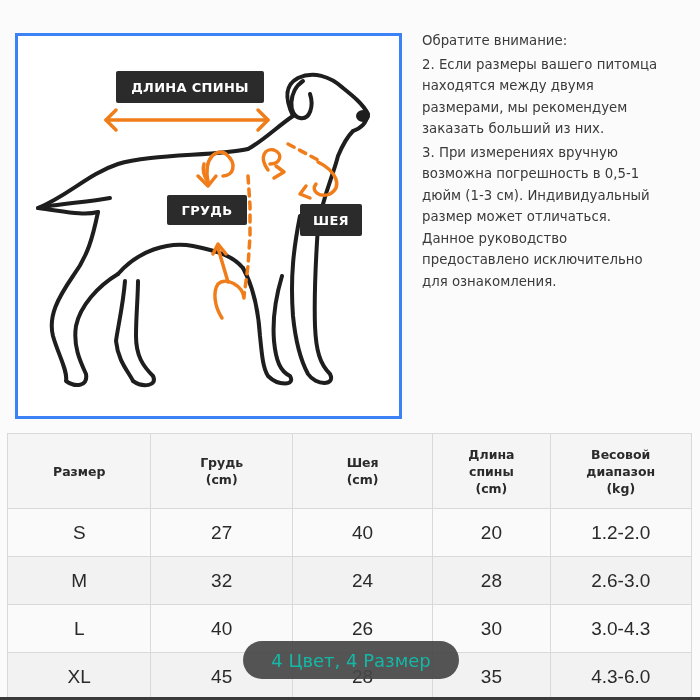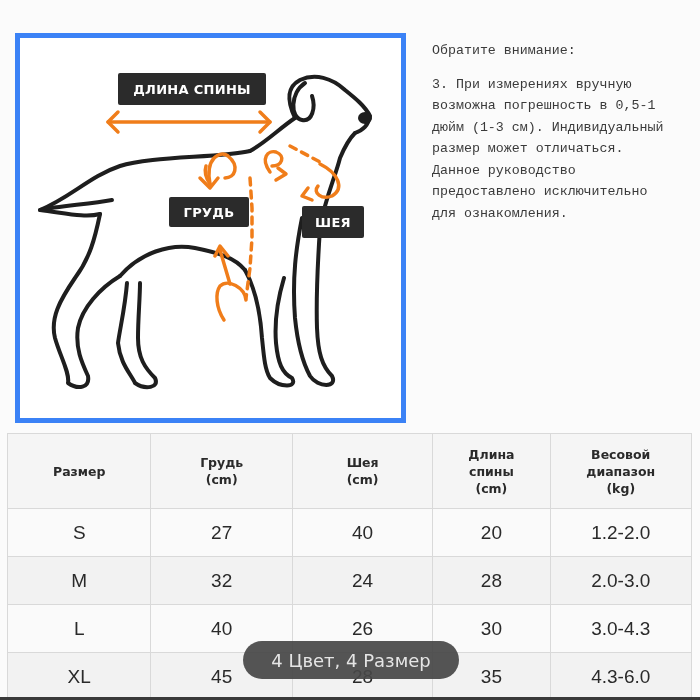--- a/index.html
+++ b/index.html
@@ -4,54 +4,54 @@
   <style>
     html, body { margin: 0; padding: 0; }
     body {
       width: 700px; height: 700px; overflow: hidden; position: relative;
       background: #fbfbfb;
       font-family: "Liberation Sans", sans-serif;
       color: #2a2a2a;
     }
     .diagram-frame {
       position: absolute; left: 15px; top: 33px; width: 381px; height: 380px;
-      border: 5px solid #3b82f6; background: #ffffff;
+      border: 3px solid #3b82f6; background: #ffffff;
     }
     .diagram-frame svg { position: absolute; left: 0; top: 0; }
     .label-box {
       position: absolute; background: #2b2b2b; color: #ffffff;
       font-family: "DejaVu Sans", sans-serif; font-weight: bold;
       font-size: 13px; display: flex; align-items: center; justify-content: center;
       border-radius: 2px; letter-spacing: 0.3px;
     }
     .notice {
       position: absolute; left: 420px; top: 28px; width: 280px;
       font-family: "DejaVu Sans", sans-serif; font-size: 13.3px; line-height: 21.5px;
       color: #3a3a3a;
     }
-    .notice p { margin: 12px; white-space: pre-line; font-family: Liberation Mono, monospace; }
+    .notice p { margin: 2px; white-space: pre-line; }
     .size-table {
       position: absolute; left: 7px; top: 433px; width: 685px;
       border-collapse: collapse; background: #f7f7f7;
     }
     .size-table th, .size-table td {
       border: 1px solid #d9d9d9; text-align: center; color: #2a2a2a;
     }
     .size-table th {
       height: 72px; font-family: "DejaVu Sans", sans-serif; font-size: 12.5px;
       font-weight: bold; line-height: 17px; background: #f5f5f5;
     }
     .size-table td {
       height: 45px; font-size: 19px; font-family: "Liberation Sans", sans-serif;
     }
     .size-table tr.row-alt td { background: #f2f2f2; }
     .size-table tr.row-plain td { background: #fafafa; }
     .toast {
       position: absolute; left: 243px; top: 641px; width: 216px; height: 38px;
-      border-radius: 19px; background: rgba(70,70,70,0.92); color: #e5e5e5;
+      border-radius: 19px; background: rgba(70,70,70,0.92); color: #14b8a6;
       font-family: "DejaVu Sans", sans-serif; font-size: 18px;
       display: flex; align-items: center; justify-content: center;
     }
     .bottom-bar {
       position: absolute; left: 0; top: 697px; width: 700px; height: 3px; background: #3a3a3a;
     }
   </style>
 </head>
 <body>
 
@@ -104,20 +104,24 @@
       <polyline points="288,150 282,158 292,162"></polyline>
     </g>
   </svg>
   <div class="label-box" style="left:98px; top:35px; width:148px; height:32px;">ДЛИНА СПИНЫ</div>
   <div class="label-box" style="left:149px; top:159px; width:80px; height:30px;">ГРУДЬ</div>
   <div class="label-box" style="left:282px; top:168px; width:62px; height:32px;">ШЕЯ</div>
 </div>
 
 <div class="notice">
   <p>Обратите внимание:</p>
+  <p>2. Если размеры вашего питомца
+находятся между двумя
+размерами, мы рекомендуем
+заказать больший из них.</p>
   <p>3. При измерениях вручную
 возможна погрешность в 0,5-1
 дюйм (1-3 см). Индивидуальный
 размер может отличаться.
 Данное руководство
 предоставлено исключительно
 для ознакомления.</p>
 </div>
 
 <table class="size-table">
@@ -142,21 +146,21 @@
       <td>27</td>
       <td>40</td>
       <td>20</td>
       <td>1.2-2.0</td>
     </tr>
     <tr class="row-alt">
       <td>M</td>
       <td>32</td>
       <td>24</td>
       <td>28</td>
-      <td>2.0-3.0</td>
+      <td>2.6-3.0</td>
     </tr>
     <tr class="row-plain">
       <td>L</td>
       <td>40</td>
       <td>26</td>
       <td>30</td>
       <td>3.0-4.3</td>
     </tr>
     <tr class="row-alt">
       <td>XL</td>

